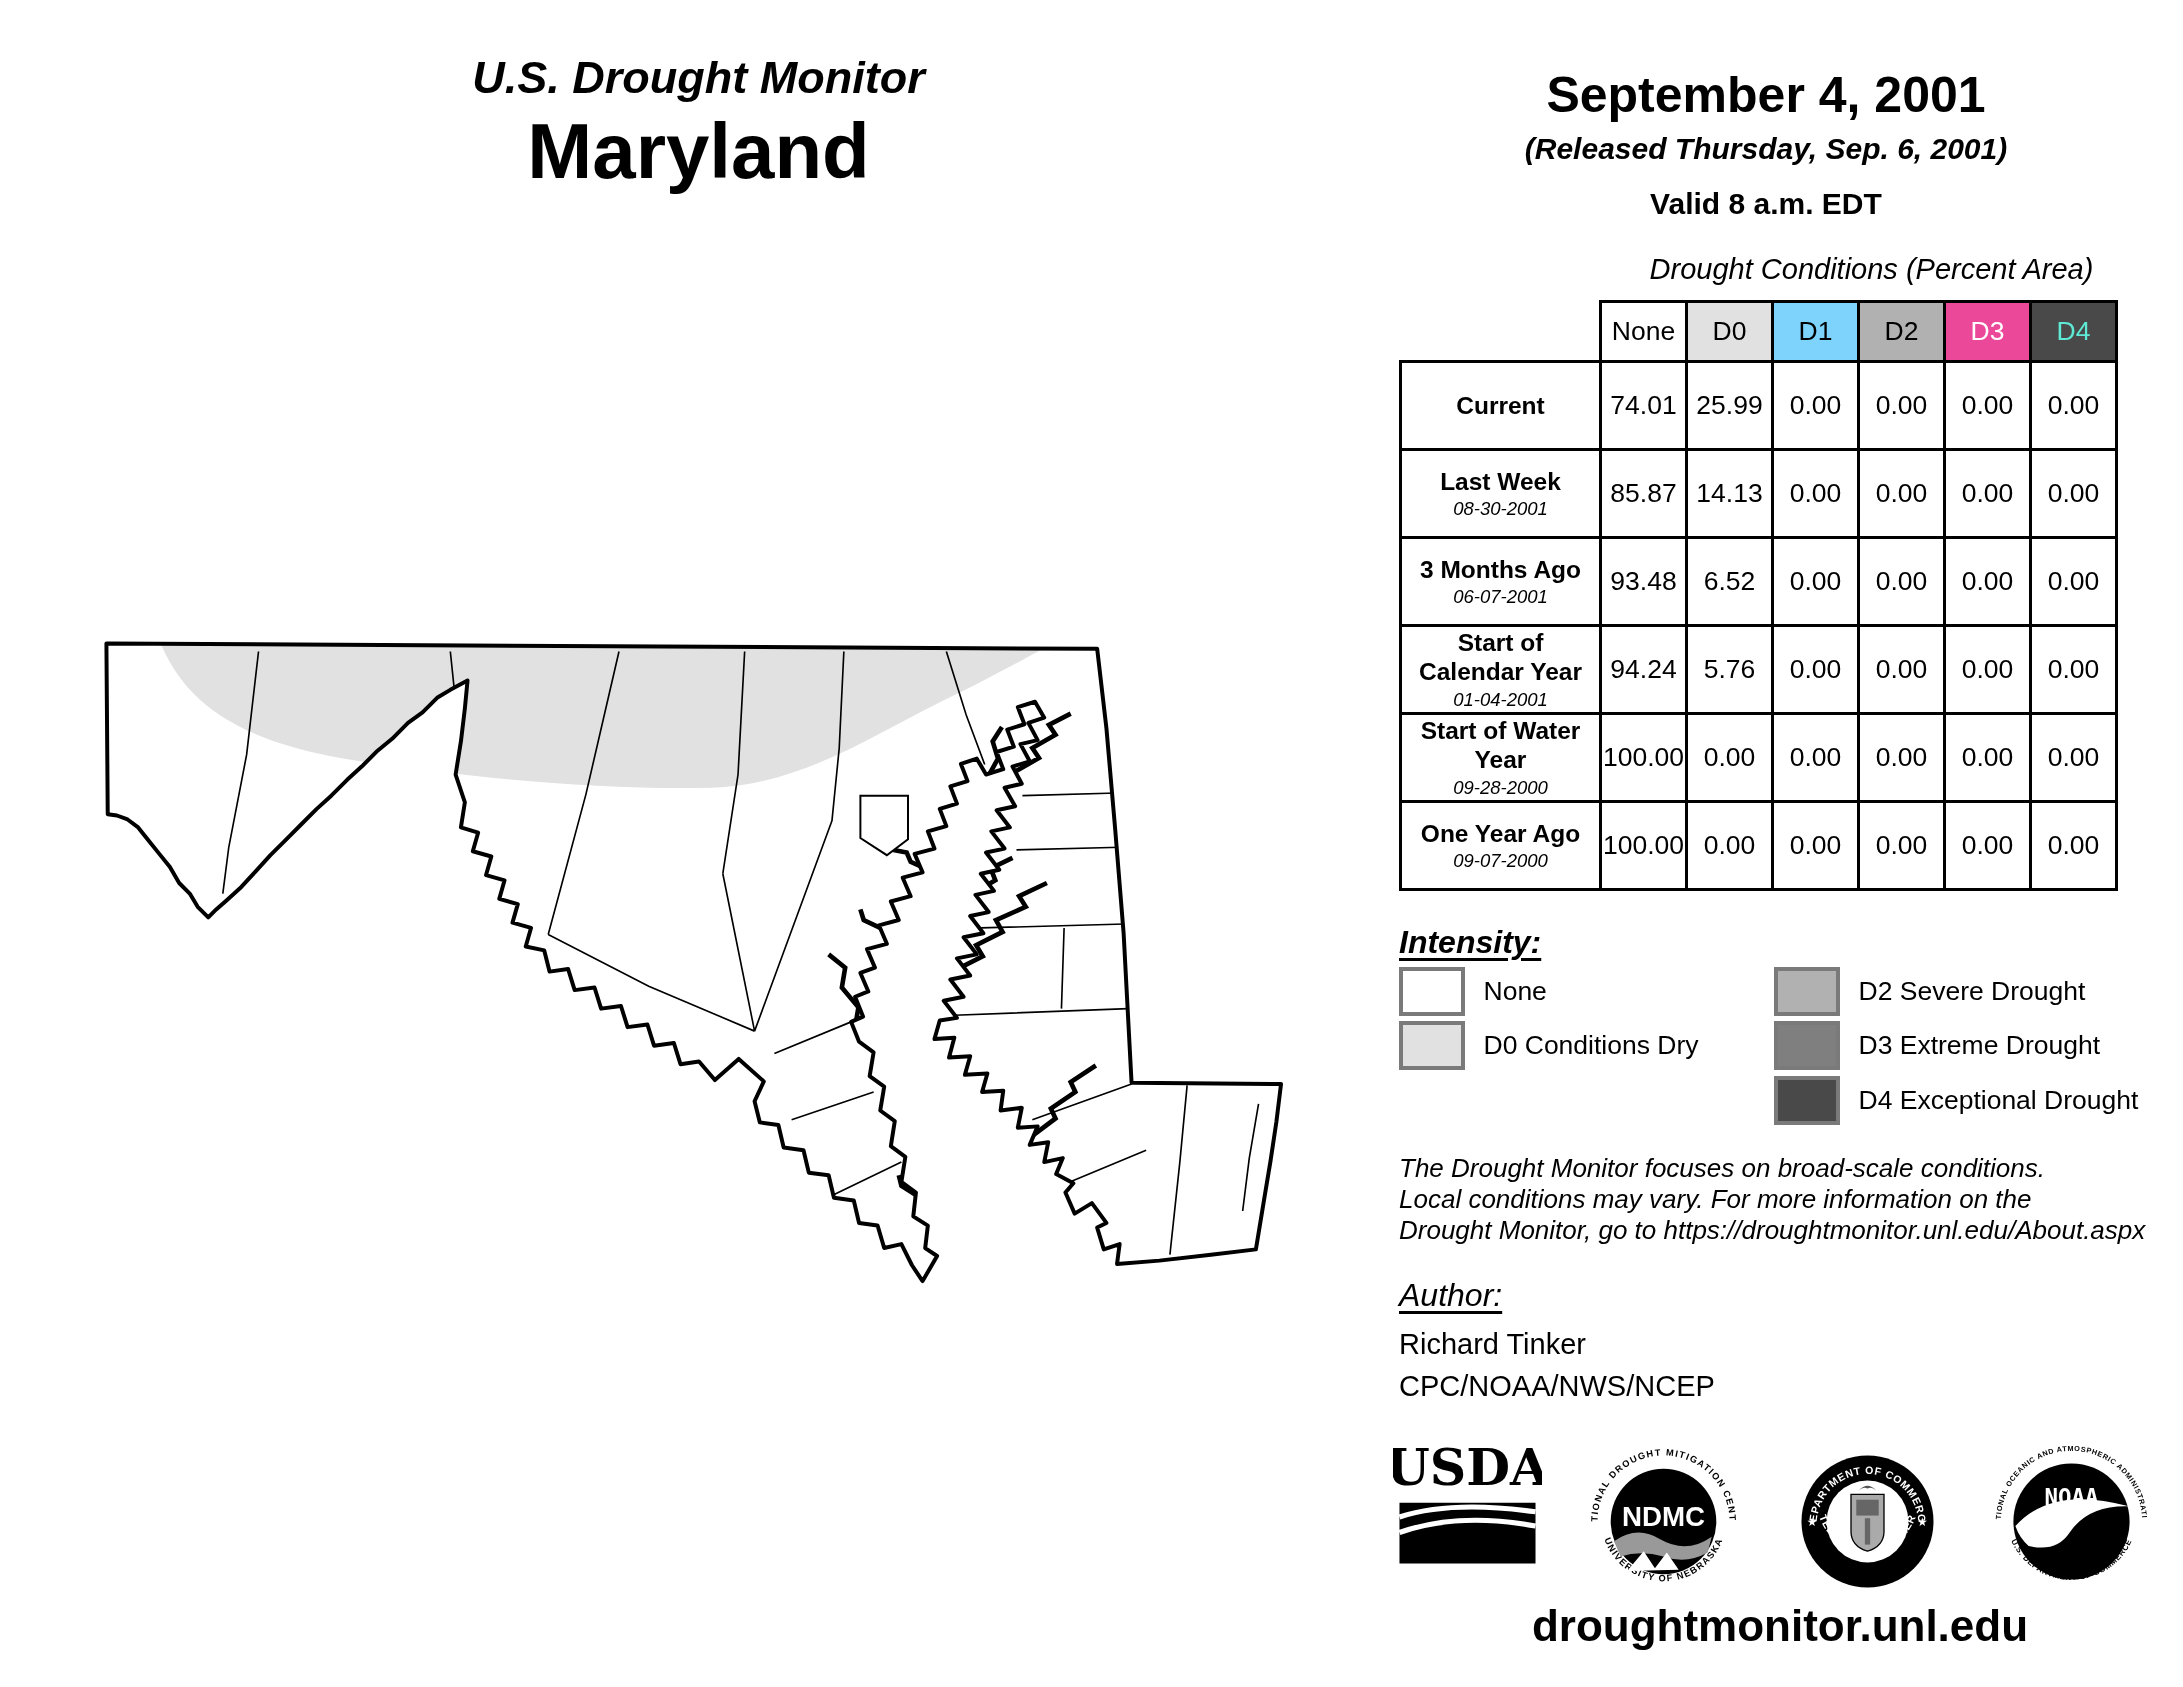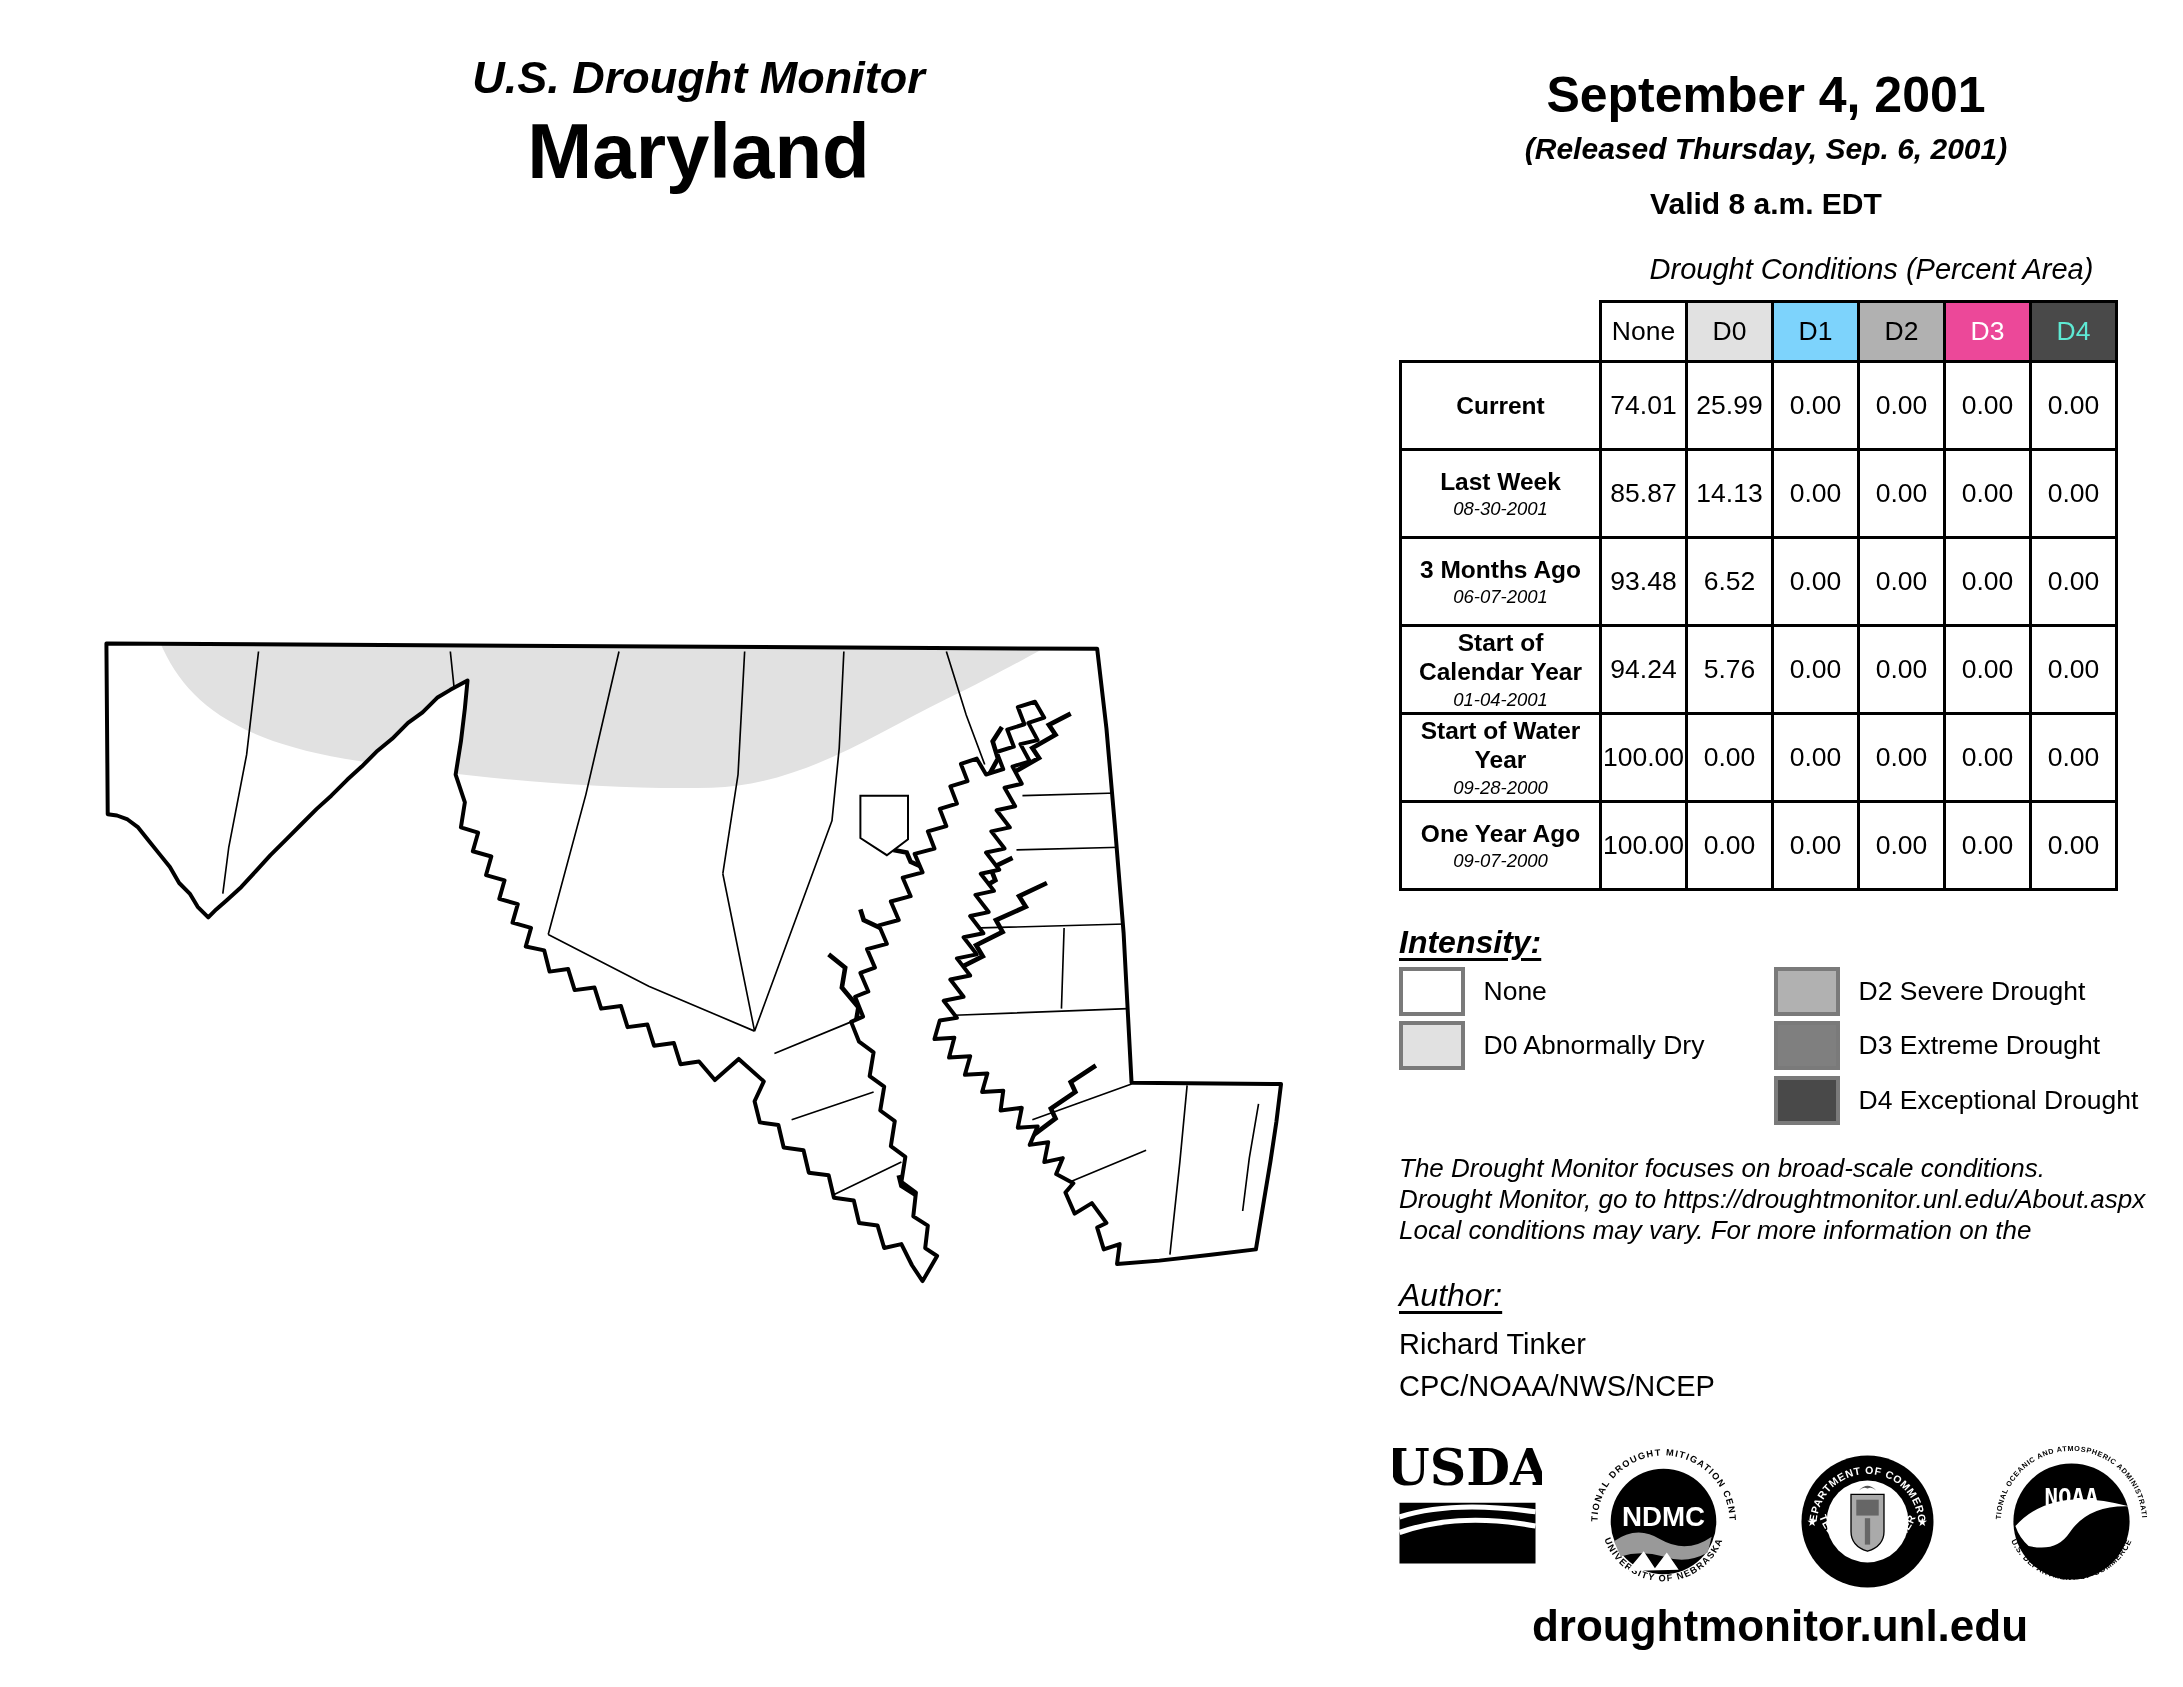--- a/index.html
+++ b/index.html
@@ -135,42 +135,42 @@
 </table>
 
 <div class="abs leg-head">Intensity:</div>
 <div class="leg-col" id="leg-col-left" style="left:1399px;top:967px;">
     <div class="leg-item">
       <div class="leg-sw" style="background: rgb(255, 255, 255);"></div>
       <span class="leg-lab">None</span>
     </div>
     <div class="leg-item">
       <div class="leg-sw" style="background: rgb(225, 225, 225);"></div>
-      <span class="leg-lab">D0 Abnormally Dry</span>
+      <span class="leg-lab">D0 Conditions Dry</span>
     </div>
   </div>
 <div class="leg-col" id="leg-col-right" style="left:1774px;top:967px;">
     <div class="leg-item">
       <div class="leg-sw" style="background: rgb(177, 177, 177);"></div>
       <span class="leg-lab">D2 Severe Drought</span>
     </div>
     <div class="leg-item">
       <div class="leg-sw" style="background: rgb(127, 127, 127);"></div>
       <span class="leg-lab">D3 Extreme Drought</span>
     </div>
     <div class="leg-item">
       <div class="leg-sw" style="background: rgb(73, 73, 73);"></div>
       <span class="leg-lab">D4 Exceptional Drought</span>
     </div>
   </div>
 
 <div class="abs disc">
   <div>The Drought Monitor focuses on broad-scale conditions.</div>
+  <div>Local conditions may vary. For more information on the</div>
   <div>Drought Monitor, go to https://droughtmonitor.unl.edu/About.aspx</div>
-  <div>Local conditions may vary. For more information on the</div>
 </div>
 <div class="abs auth-head">Author:</div>
 <div class="abs auth-name">Richard Tinker</div>
 <div class="abs auth-org">CPC/NOAA/NWS/NCEP</div>
 
 <div class="abs map-box">
 <svg width="1257" height="668" viewBox="0 0 1900 1010" xmlns="http://www.w3.org/2000/svg">
   <defs>
     <clipPath id="stateclip">
           <path d="M 20,22 L 1518,30 L 1532,150 L 1545,300 L 1558,460 L 1570,686 L 1796,688 L 1789,745 L 1780,805 L 1770,865 L 1758,938 L 1690,946 L 1612,955 L 1548,960 L 1552,930 L 1528,938 L 1518,905 L 1532,898 L 1510,868 L 1484,884 L 1470,852 L 1482,838 L 1456,824 L 1466,800 L 1438,806 L 1444,776 L 1416,780 L 1428,752 L 1398,754 L 1404,724 L 1372,728 L 1376,698 L 1344,700 L 1352,672 L 1318,674 L 1326,646 L 1294,648 L 1302,618 L 1272,620 L 1280,592 L 1306,588 L 1286,562 L 1316,556 L 1296,530 L 1326,524 L 1306,498 L 1336,492 L 1316,466 L 1346,460 L 1326,434 L 1354,428 L 1334,402 L 1362,396 L 1342,370 L 1370,364 L 1350,338 L 1378,332 L 1358,306 L 1386,300 L 1366,274 L 1394,268 L 1378,240 L 1404,234 L 1390,208 L 1416,200 L 1402,174 L 1428,168 L 1414,142 L 1438,134 L 1424,110 L 1398,118 L 1408,144 L 1382,152 L 1392,178 L 1366,186 L 1376,212 L 1350,220 L 1336,196 L 1312,204 L 1322,230 L 1296,238 L 1306,264 L 1280,272 L 1290,298 L 1262,306 L 1272,332 L 1242,340 L 1254,368 L 1224,376 L 1236,404 L 1206,412 L 1218,440 L 1188,448 L 1200,476 L 1170,484 L 1182,512 L 1160,520 L 1172,548 L 1152,556 L 1164,586 L 1146,594 L 1158,624 L 1180,640 L 1174,676 L 1196,692 L 1190,728 L 1212,744 L 1206,782 L 1228,798 L 1222,836 L 1244,852 L 1240,888 L 1262,902 L 1258,936 L 1276,948 L 1254,986 L 1238,962 L 1222,930 L 1196,936 L 1186,902 L 1158,898 L 1150,864 L 1120,860 L 1112,826 L 1082,822 L 1074,788 L 1044,784 L 1036,750 L 1008,746 L 1000,714 L 1014,684 L 976,650 L 940,682 L 916,654 L 888,658 L 878,626 L 848,630 L 838,598 L 808,602 L 798,570 L 768,574 L 758,542 L 728,546 L 718,514 L 690,518 L 682,486 L 654,480 L 662,452 L 634,444 L 642,416 L 614,408 L 622,380 L 594,372 L 602,344 L 574,336 L 582,308 L 556,300 L 562,262 L 548,220 L 556,170 L 562,120 L 566,78 L 540,92 L 520,104 L 498,126 L 476,142 L 452,166 L 430,184 L 406,208 L 384,228 L 360,252 L 338,272 L 314,296 L 292,318 L 268,342 L 246,366 L 224,390 L 202,410 L 186,424 L 174,436 L 158,420 L 146,400 L 130,384 L 116,360 L 100,340 L 84,320 L 68,300 L 52,288 L 36,282 L 22,280 Z"></path>

